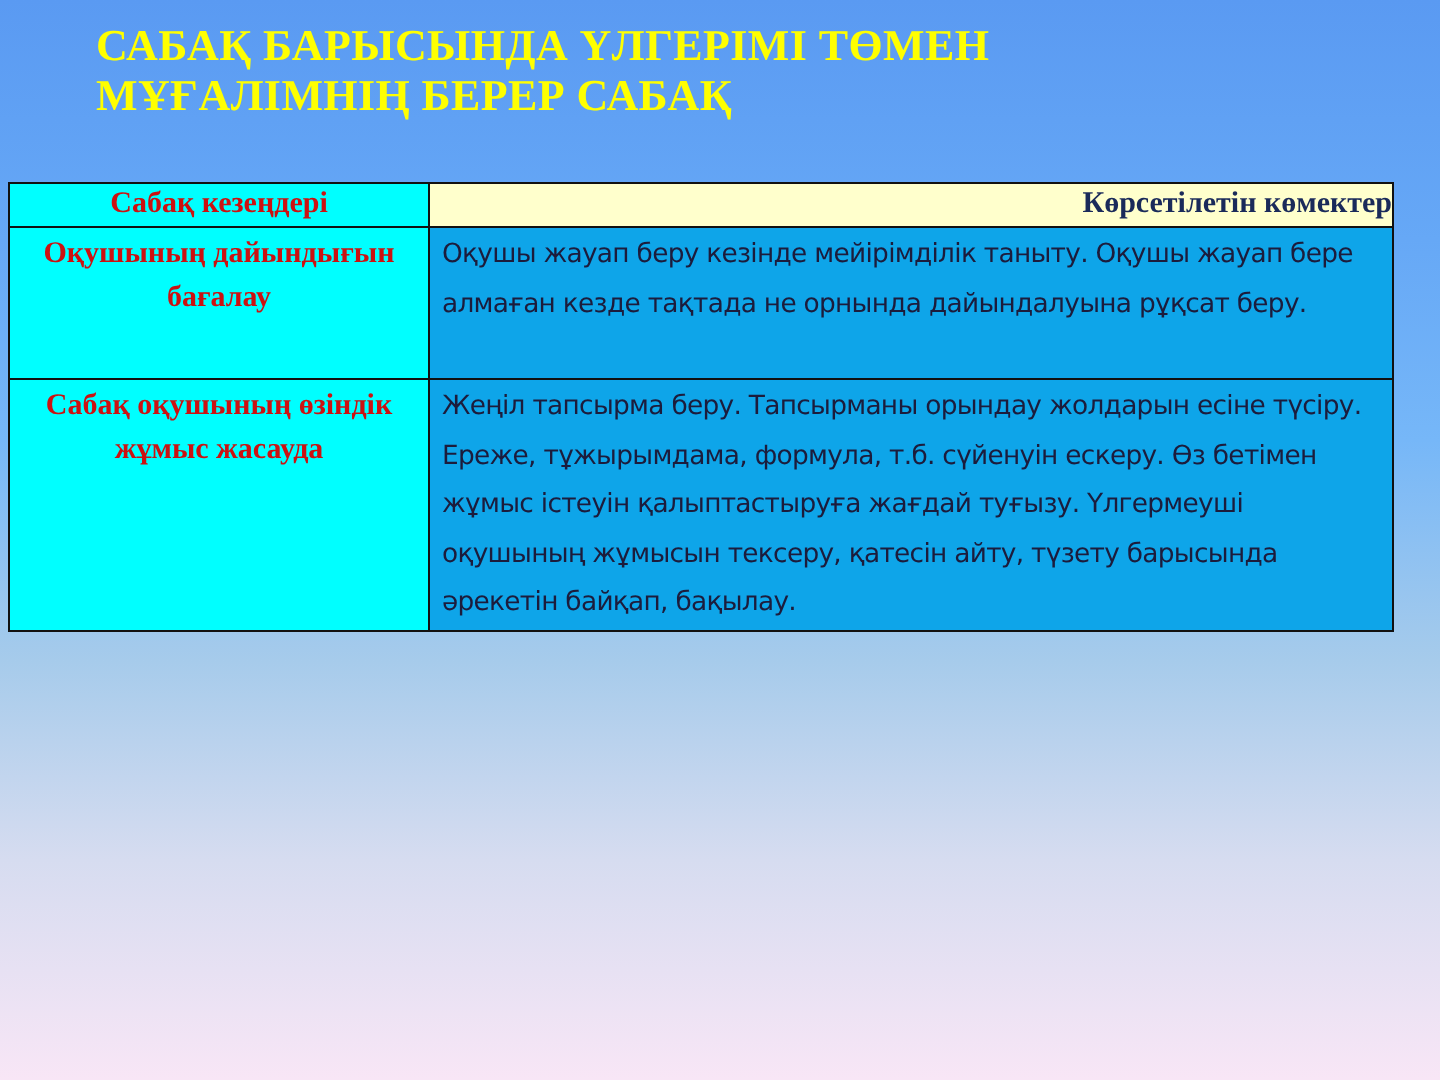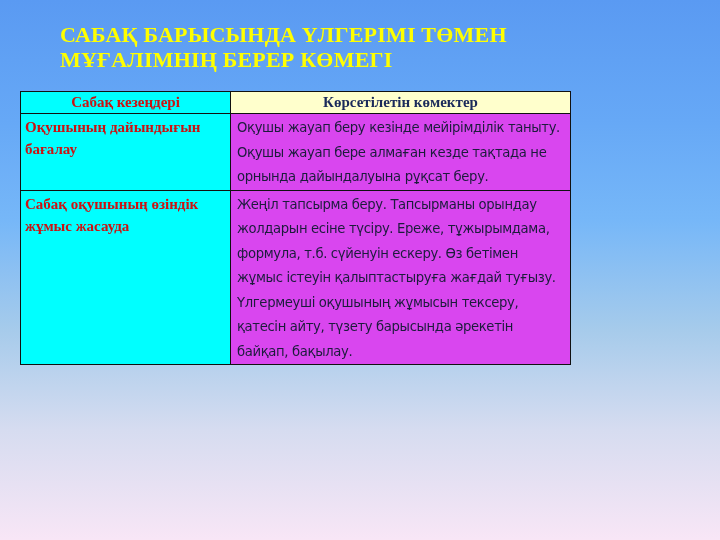--- a/index.html
+++ b/index.html
@@ -17,57 +17,57 @@
         #76b7f8 220px,
         #a6cbeb 330px,
         #d6dcf0 430px,
         #f8e6f6 540px);
       font-family: "Liberation Sans", sans-serif;
     }
     .slide-title {
       position: absolute;
       left: 48px;
       top: 10px;
-      margin: 12px;
+      margin: 0;
       color: #ffff00;
       font-family: "Liberation Serif", serif;
       font-weight: bold;
       font-size: 22px;
       line-height: 25px;
       letter-spacing: 0.2px;
     }
     .slide-title span {
       display: block;
     }
     .help-table {
       position: absolute;
-      left: 20px;
+      left: 4px;
       top: 91px;
-      width: 551px;
+      width: 693px;
       border-collapse: collapse;
       table-layout: fixed;
     }
     .help-table td, .help-table th {
       border: 1.5px solid #111111;
       padding: 0;
       vertical-align: top;
     }
     .col-stage {
       width: 209px;
       background: #00ffff;
       color: #cc1111;
       font-family: "Liberation Serif", serif;
       font-weight: bold;
       font-size: 15px;
       line-height: 22px;
-      text-align: left;
+      text-align: center;
       padding: 2px 4px 0 4px !important;
     }
     .col-help {
-      background: #d946ef;
+      background: #0ea5e9;
       color: #1c1c3c;
       font-family: "DejaVu Sans", sans-serif;
       font-size: 13.2px;
       line-height: 24.5px;
       padding: 2px 4px 0 6px !important;
       letter-spacing: -0.35px;
     }
     .help-table thead th {
       height: 21px;
       vertical-align: middle;
@@ -78,33 +78,33 @@
     }
     .help-table thead th.col-stage-h {
       background: #00ffff;
       color: #cc1111;
       width: 209px;
       text-align: center;
     }
     .help-table thead th.col-help-h {
       background: #ffffcc;
       color: #1a2a5a;
-      text-align: center;
+      text-align: right;
     }
     tr.r1 td { height: 73px; }
     tr.r2 td { height: 101px; }
     tr.r3 td { height: 122px; }
     tr.r4 td { height: 98px; }
   </style>
 </head>
 <body>
 
 <h1 class="slide-title">
   <span>САБАҚ БАРЫСЫНДА ҮЛГЕРІМІ ТӨМЕН</span>
-  <span>МҰҒАЛІМНІҢ БЕРЕР КӨМЕГІ</span>
+  <span>МҰҒАЛІМНІҢ БЕРЕР САБАҚ</span>
 </h1>
 
 <table class="help-table">
   <thead>
     <tr>
       <th class="col-stage-h">Сабақ кезеңдері</th>
       <th class="col-help-h">Көрсетілетін көмектер</th>
     </tr>
   </thead>
   <tbody>

